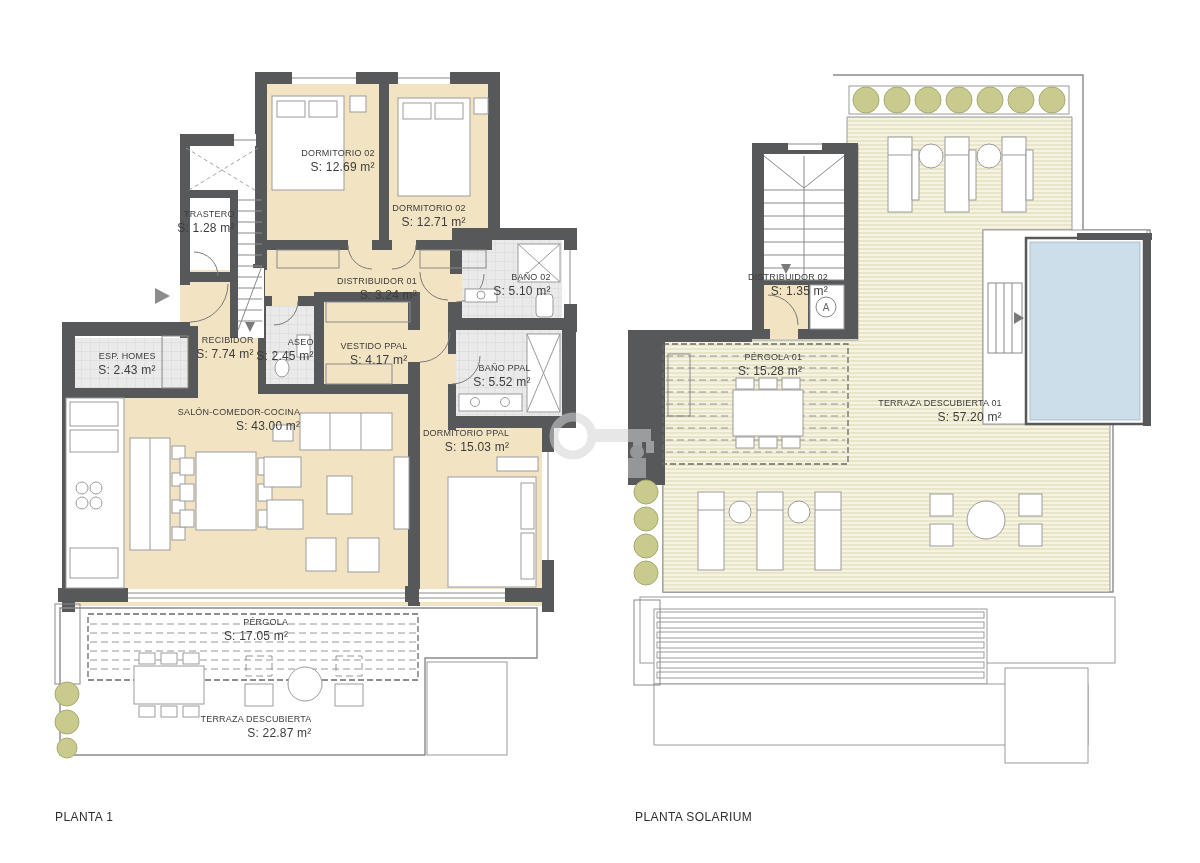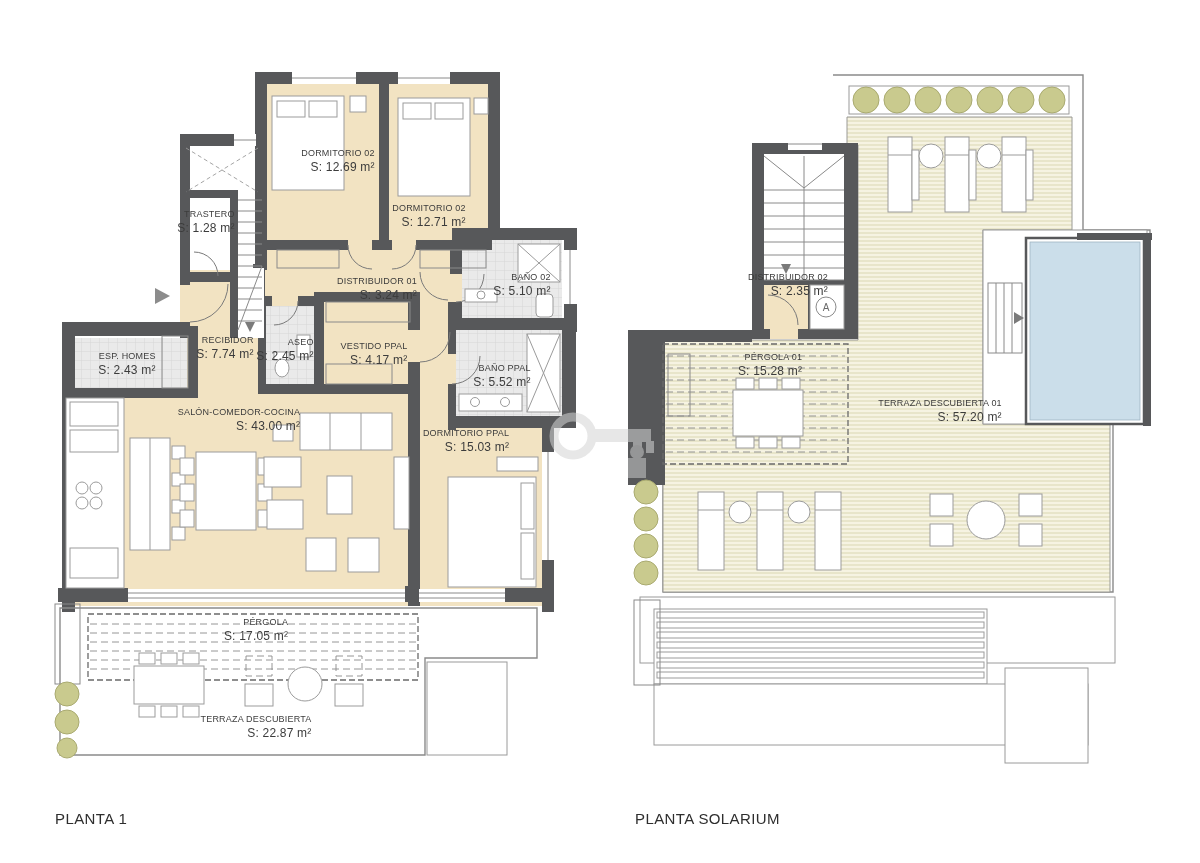--- a/index.html
+++ b/index.html
@@ -18,21 +18,21 @@
   .bnd{fill:none;stroke:#8a8a8a;stroke-width:1.4;}
   .wbox{fill:#fff;stroke:#9a9a9a;stroke-width:1;}
   .dashr{fill:none;stroke:#6a6a6a;stroke-width:1.3;stroke-dasharray:6 3;}
   .dashl{stroke:#8a8a8a;stroke-width:.9;stroke-dasharray:7 4;fill:none;}
   .st{stroke:#8a8a8a;stroke-width:1;fill:none;}
   .dstair{stroke:#9a9a9a;stroke-width:.9;stroke-dasharray:4 3;fill:none;}
   .atx{font-size:10px;fill:#6a6a6a;text-anchor:middle;}
   .rl{position:absolute;transform:translate(-50%,-50%);text-align:right;
       color:#3c3c3c;font-size:9px;line-height:1.32;white-space:nowrap;letter-spacing:.2px;}
   .rl .ra{font-size:12px;}
-  .pt{position:absolute;font-size:15px;color:#2e2e2e;letter-spacing:.4px;}
+  .pt{position:absolute;font-size:12px;color:#2e2e2e;letter-spacing:.4px;}
 </style>
 </head>
 <body>
 
 <svg width="1200" height="863" viewBox="0 0 1200 863">
   <defs>
     <pattern id="deck" width="4" height="4" patternUnits="userSpaceOnUse">
       <rect width="4" height="4" fill="#f6f3e2"></rect>
         <line x1="0" y1="1" x2="4" y2="1" stroke="#dbd8b2" stroke-width="1"></line>
     </pattern>
@@ -465,21 +465,21 @@
 <div class="rl" style="left:256px;top:631px">
   <div class="rn">PÉRGOLA</div>
   <div class="ra">S: 17.05 m²</div>
 </div>
 <div class="rl" style="left:256px;top:728px">
   <div class="rn">TERRAZA DESCUBIERTA</div>
   <div class="ra">S: 22.87 m²</div>
 </div>
 <div class="rl" style="left:788px;top:286px">
   <div class="rn">DISTRIBUIDOR 02</div>
-  <div class="ra">S: 2.35 m²</div>
+  <div class="ra">S: 1.35 m²</div>
 </div>
 <div class="rl" style="left:770px;top:366px">
   <div class="rn">PÉRGOLA 01</div>
   <div class="ra">S: 15.28 m²</div>
 </div>
 <div class="rl" style="left:940px;top:412px">
   <div class="rn">TERRAZA DESCUBIERTA 01</div>
   <div class="ra">S: 57.20 m²</div>
 </div>
 

